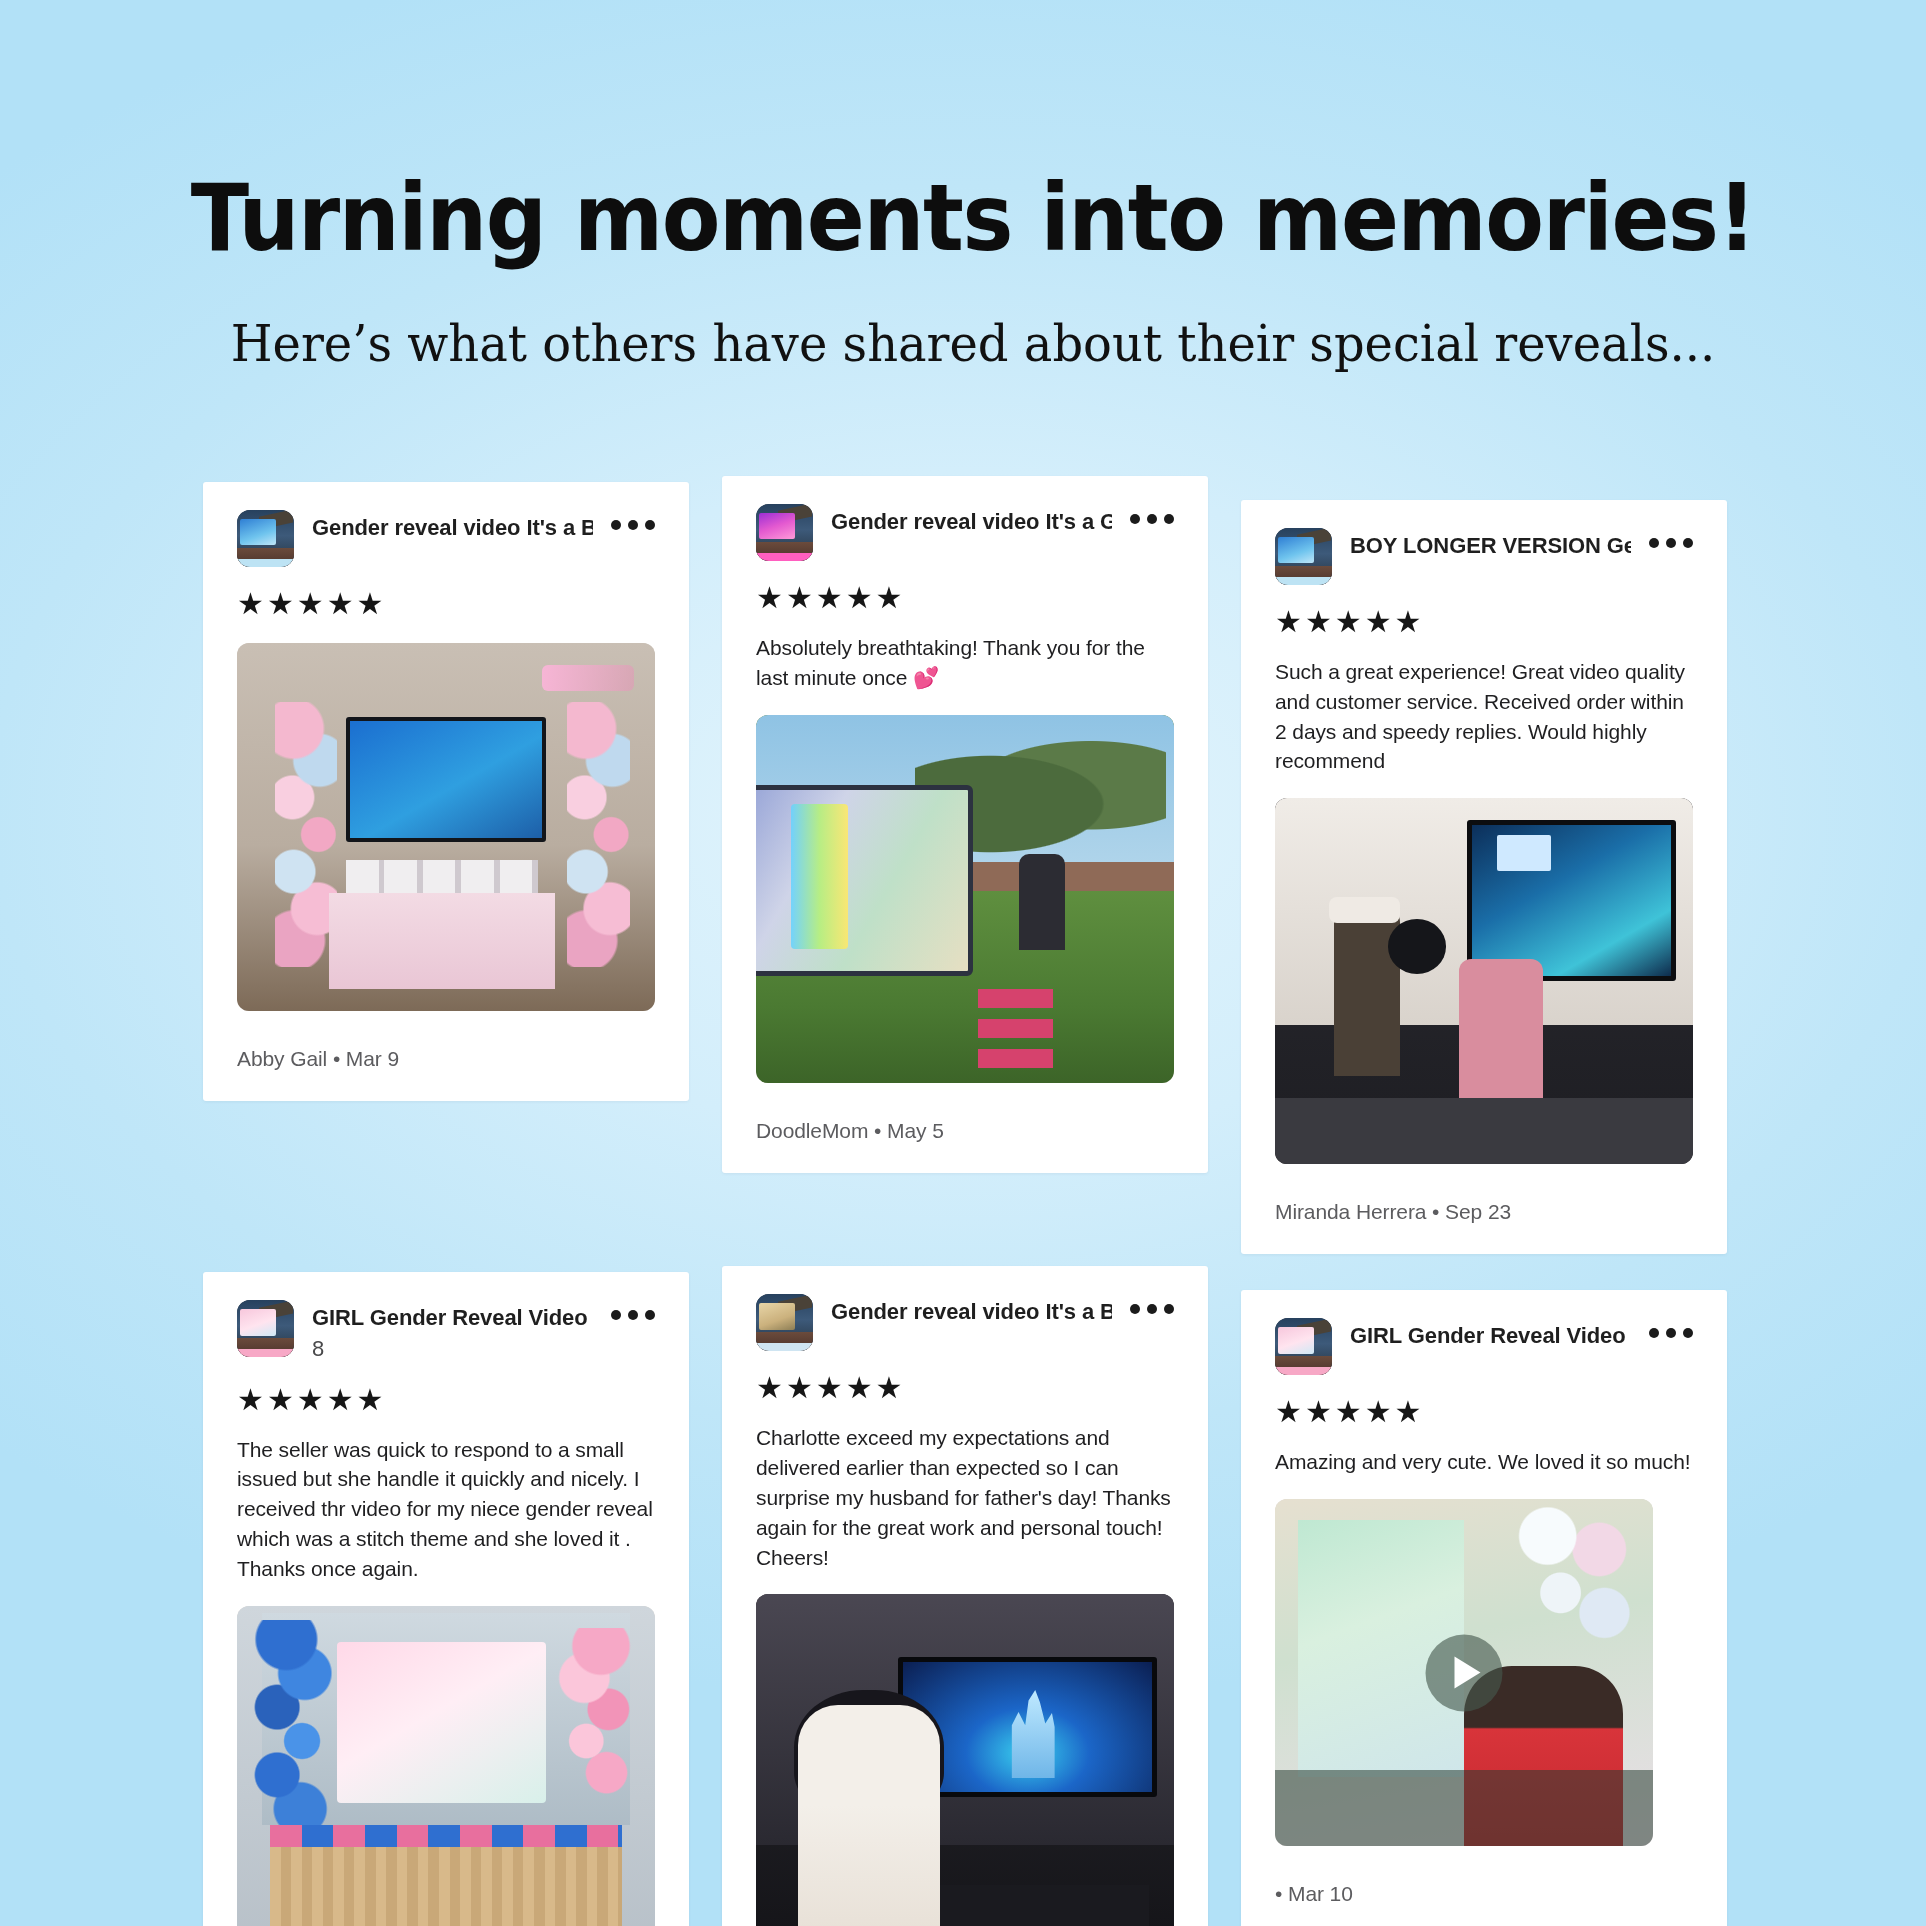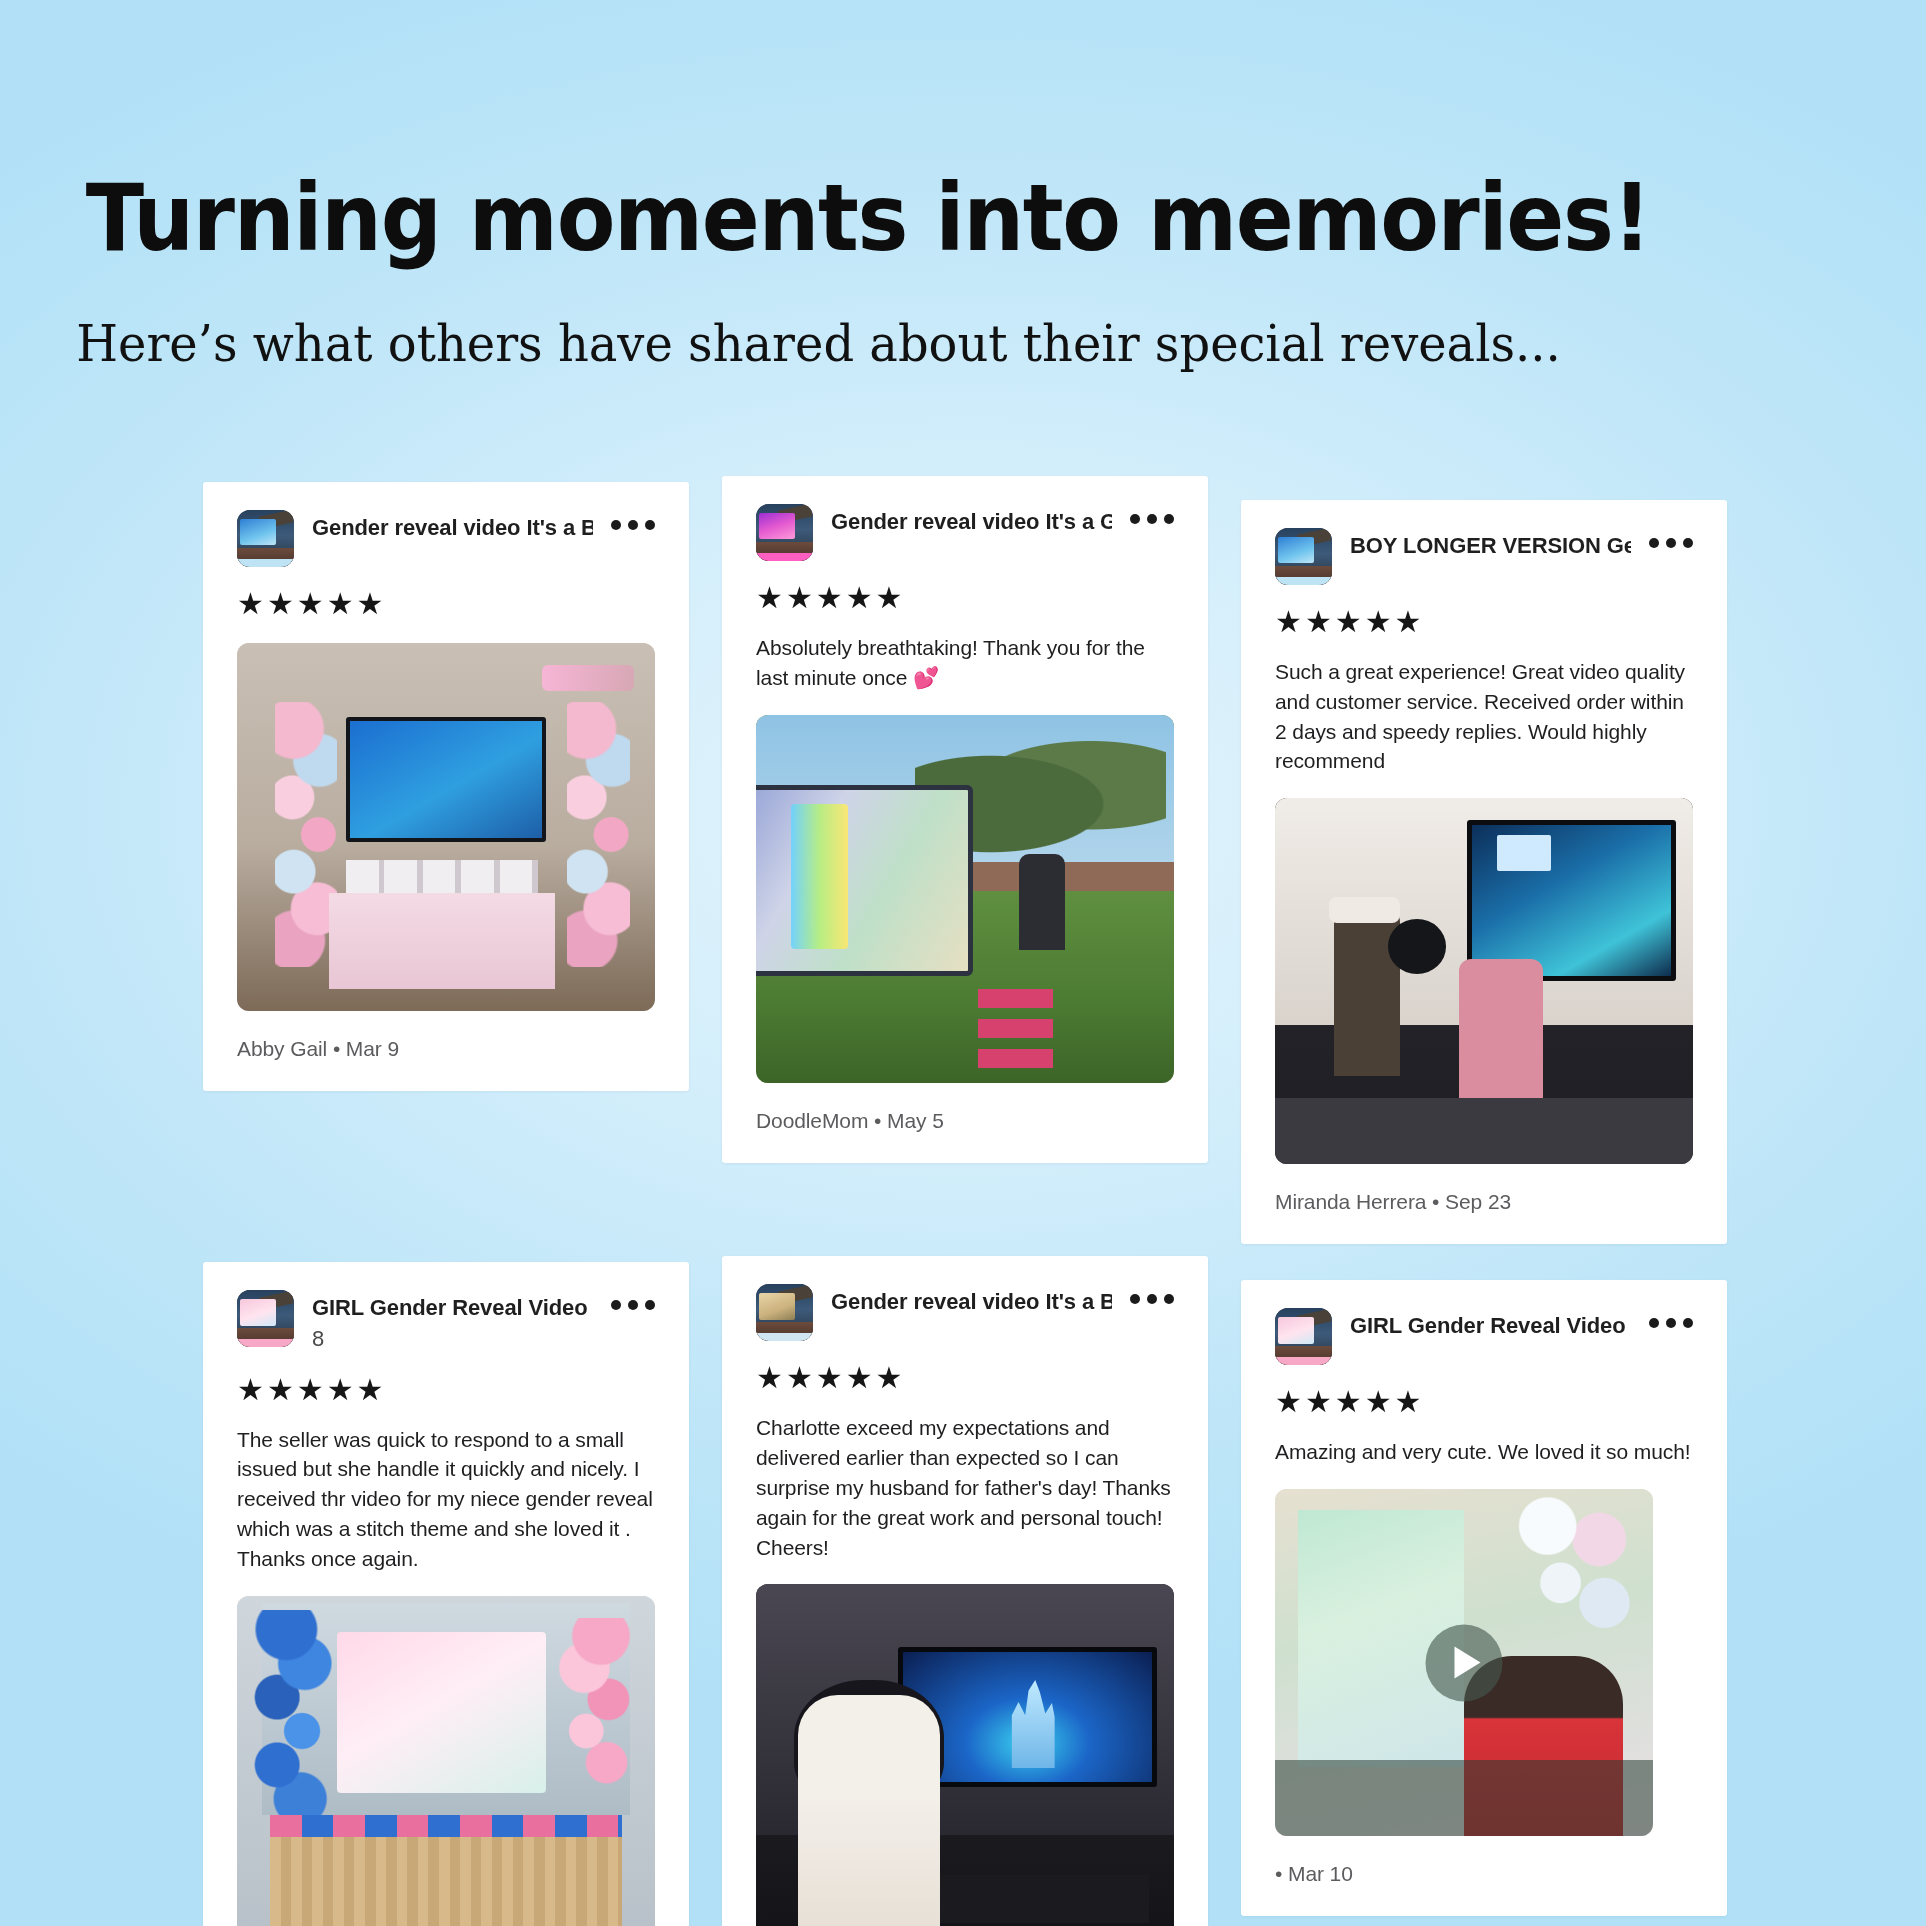--- a/index.html
+++ b/index.html
@@ -14,20 +14,21 @@
     font-family: "Liberation Sans", sans-serif;
     background:
       radial-gradient(ellipse 1386px 891px at 50% 42%, #e2f4fc 0%, #d3eefb 38%, #bfe6f8 70%, #b2e1f7 100%),
       #b2e1f7;
     position: relative;
   }
 
   
   .page-header {
     padding-top: 173px;
+    text-align: center;
     padding-left: 19px;
   }
 
   .headline {
     font-family: "DejaVu Sans", sans-serif;
     font-weight: 700;
     font-size: 92px;
     line-height: 1.0;
     letter-spacing: -1.5px;
     color: #0d0d0d;
@@ -336,21 +337,21 @@
   .play-btn .tri {
     width: 0; height: 0;
     border-left: 26px solid #ffffff;
     border-top: 16px solid transparent;
     border-bottom: 16px solid transparent;
     margin-left: 7px;
   }
 
   
   .card-footer {
-    margin-top: 26px;
+    margin-top: 36px;
     font-size: 21px;
     color: #5c5c5f;
     letter-spacing: -0.1px;
   }
 </style>
 </head>
 <body>
 
 <div class="page-header">
   <h1 class="headline">Turning moments into memories!</h1>

